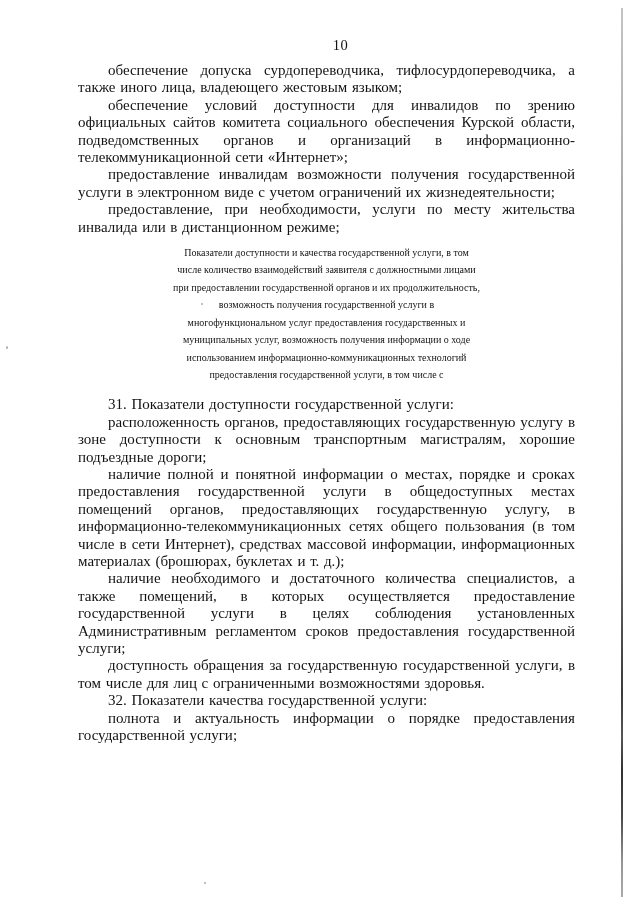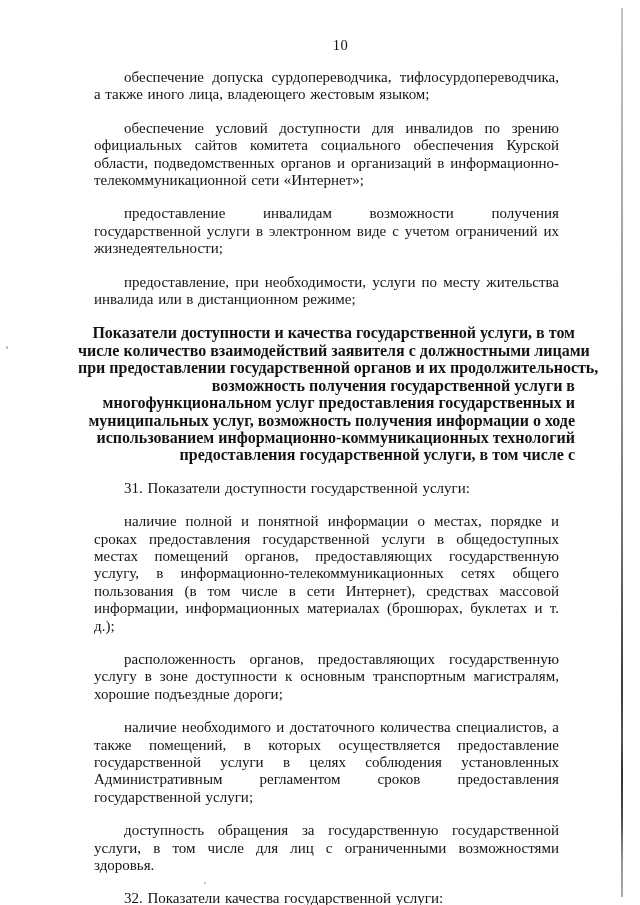--- a/index.html
+++ b/index.html
@@ -24,34 +24,34 @@
   }
   .page-number {
     text-align: center;
     font-size: 14.5px;
     line-height: 16px;
     margin: 0 0 9px 0;
     transform: translateX(14px);
     letter-spacing: 0.5px;
   }
   p.para {
-    margin: 16px;
+    margin: 0;
     font-size: 15px;
     line-height: 17.4px;
     text-align: justify;
     text-align-last: left;
     text-indent: 30px;
     word-spacing: 0.06em;
   }
   .section-heading {
     margin: 8px 0 13px 0;
-    font-weight: bold;
-    font-size: 16px;
+    font-weight: normal;
+    font-size: 10px;
     line-height: 17.4px;
-    text-align: right;
+    text-align: center;
   }
   .section-heading .hline {
     white-space: nowrap;
   }
   .scan-line {
     position: absolute;
     left: 621px;
     top: 8px;
     width: 1.6px;
     height: 889px;
@@ -98,22 +98,22 @@
       <div class="hline">числе количество взаимодействий заявителя с должностными лицами</div>
       <div class="hline">при предоставлении государственной органов и их продолжительность,</div>
       <div class="hline">возможность получения государственной услуги в</div>
       <div class="hline">многофункциональном услуг предоставления государственных и</div>
       <div class="hline">муниципальных услуг, возможность получения информации о ходе</div>
       <div class="hline">использованием информационно-коммуникационных технологий</div>
       <div class="hline">предоставления государственной услуги, в том числе с</div>
     </div>
 
     <p class="para">31. Показатели доступности государственной услуги:</p>
+    <p class="para">расположенность органов, предоставляющих государственную услугу в зоне доступности к основным транспортным магистралям, хорошие подъездные дороги;</p>
     <p class="para">наличие полной и понятной информации о местах, порядке и сроках предоставления государственной услуги в общедоступных местах помещений органов, предоставляющих государственную услугу, в информационно-телекоммуникационных сетях общего пользования (в том числе в сети Интернет), средствах массовой информации, информационных материалах (брошюрах, буклетах и т. д.);</p>
-    <p class="para">расположенность органов, предоставляющих государственную услугу в зоне доступности к основным транспортным магистралям, хорошие подъездные дороги;</p>
     <p class="para">наличие необходимого и достаточного количества специалистов, а также помещений, в которых осуществляется предоставление государственной услуги в целях соблюдения установленных Административным регламентом сроков предоставления государственной услуги;</p>
     <p class="para">доступность обращения за государственную государственной услуги, в том числе для лиц с ограниченными возможностями здоровья.</p>
     <p class="para">32. Показатели качества государственной услуги:</p>
     <p class="para">полнота и актуальность информации о порядке предоставления государственной услуги;</p>
 
   </div>
 
   <div class="scan-line"></div>
   <div class="speck s1"></div>
   <div class="speck s2"></div>

